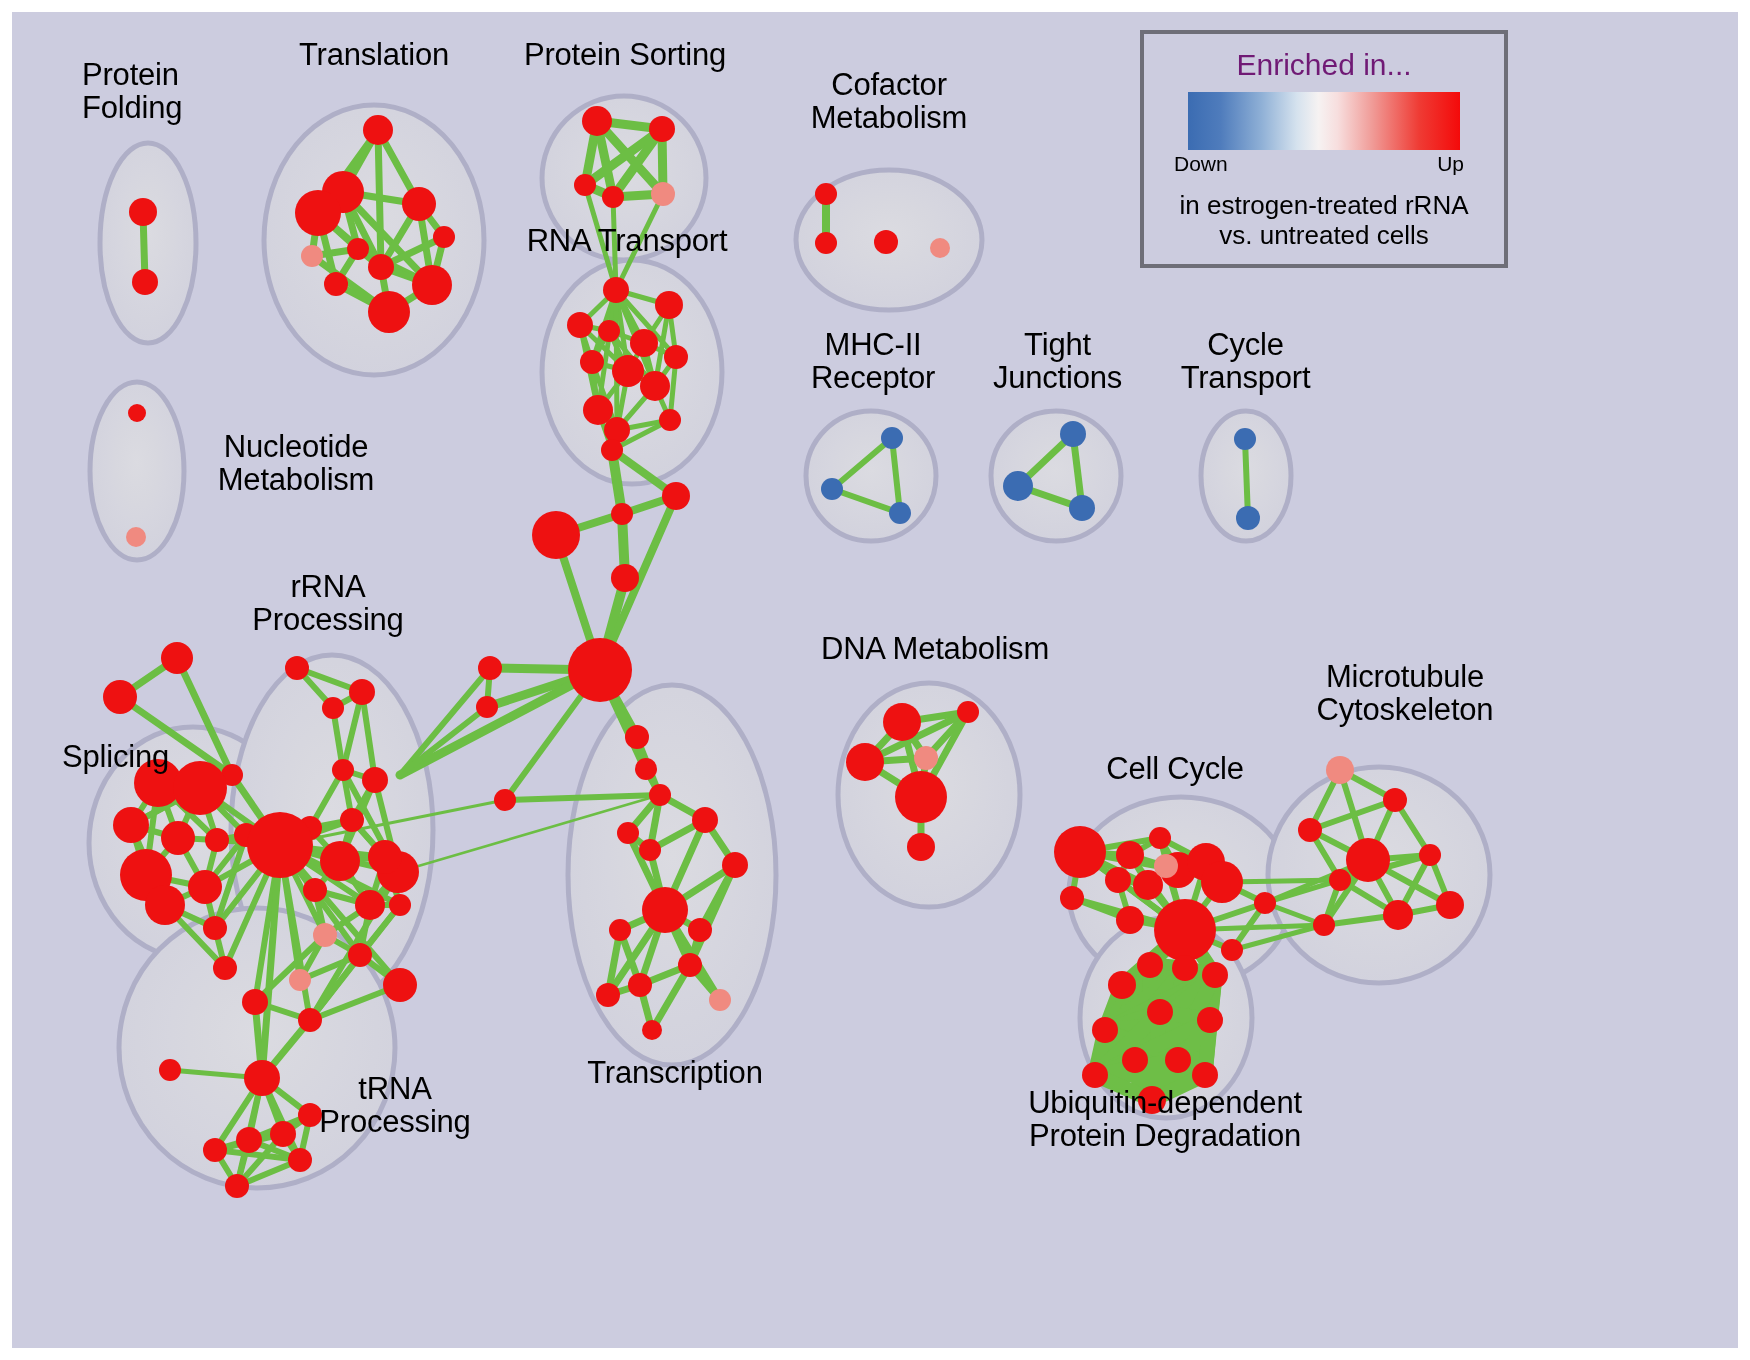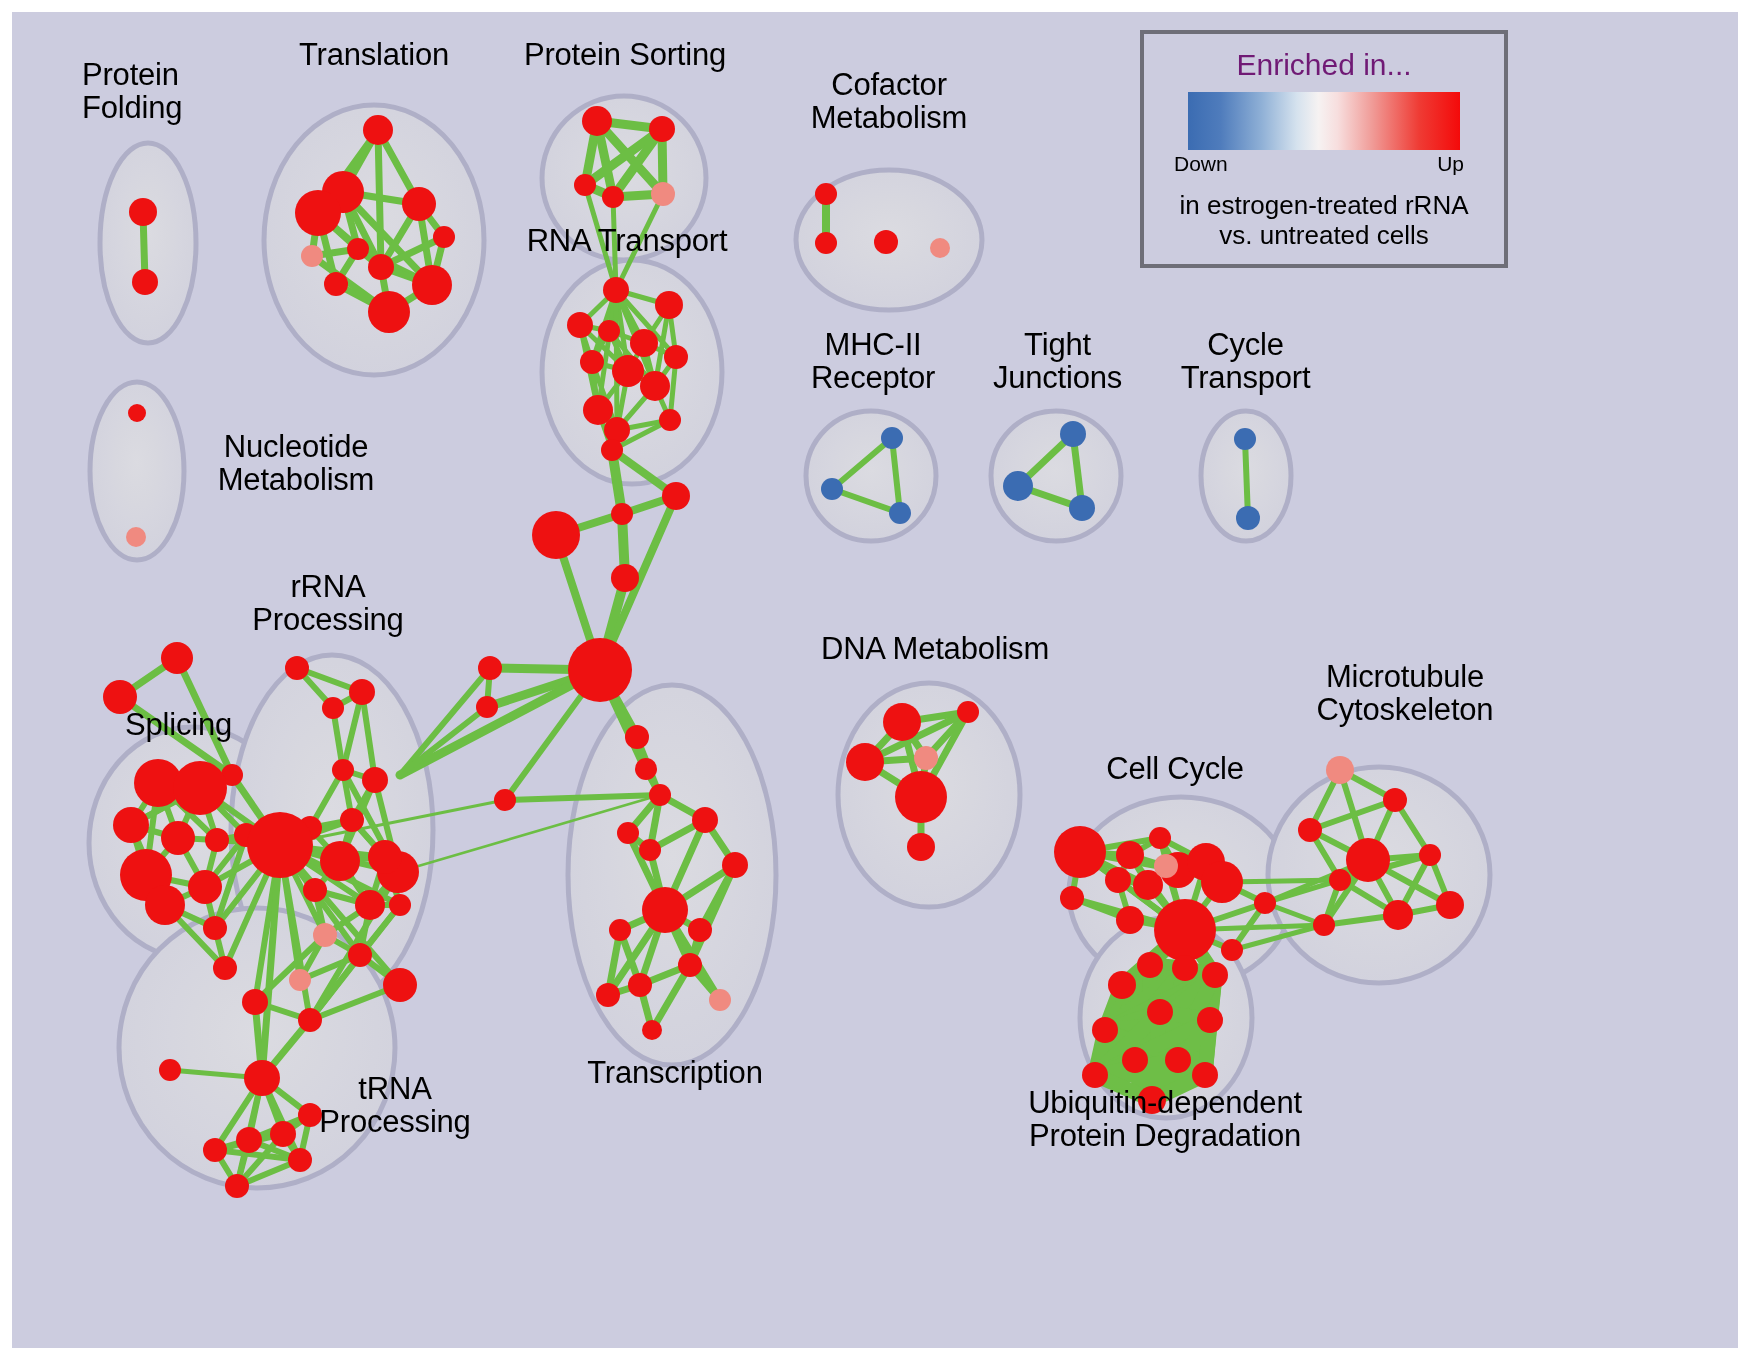--- a/index.html
+++ b/index.html
@@ -774,21 +774,21 @@
 
   <div class="cluster-label cl-center" style="left:788px; top:328px; width:170px;">MHC-II
 Receptor</div>
 
   <div class="cluster-label cl-center" style="left:975px; top:328px; width:165px;">Tight
 Junctions</div>
 
   <div class="cluster-label cl-center" style="left:1163px; top:328px; width:165px;">Cycle
 Transport</div>
 
-  <div class="cluster-label cl-left" style="left:62px;  top:708px; width:170px;text-align:right;">Splicing</div>
+  <div class="cluster-label cl-left" style="left:62px;  top:740px; width:170px;">Splicing</div>
 
   <div class="cluster-label cl-center" style="left:238px; top:570px; width:180px;">rRNA
 Processing</div>
 
   <div class="cluster-label cl-center" style="left:300px; top:1072px; width:190px;">tRNA
 Processing</div>
 
   <div class="cluster-label cl-center" style="left:560px; top:1056px; width:230px;">Transcription</div>
 
   <div class="cluster-label cl-center" style="left:800px; top:632px; width:270px;">DNA Metabolism</div>

